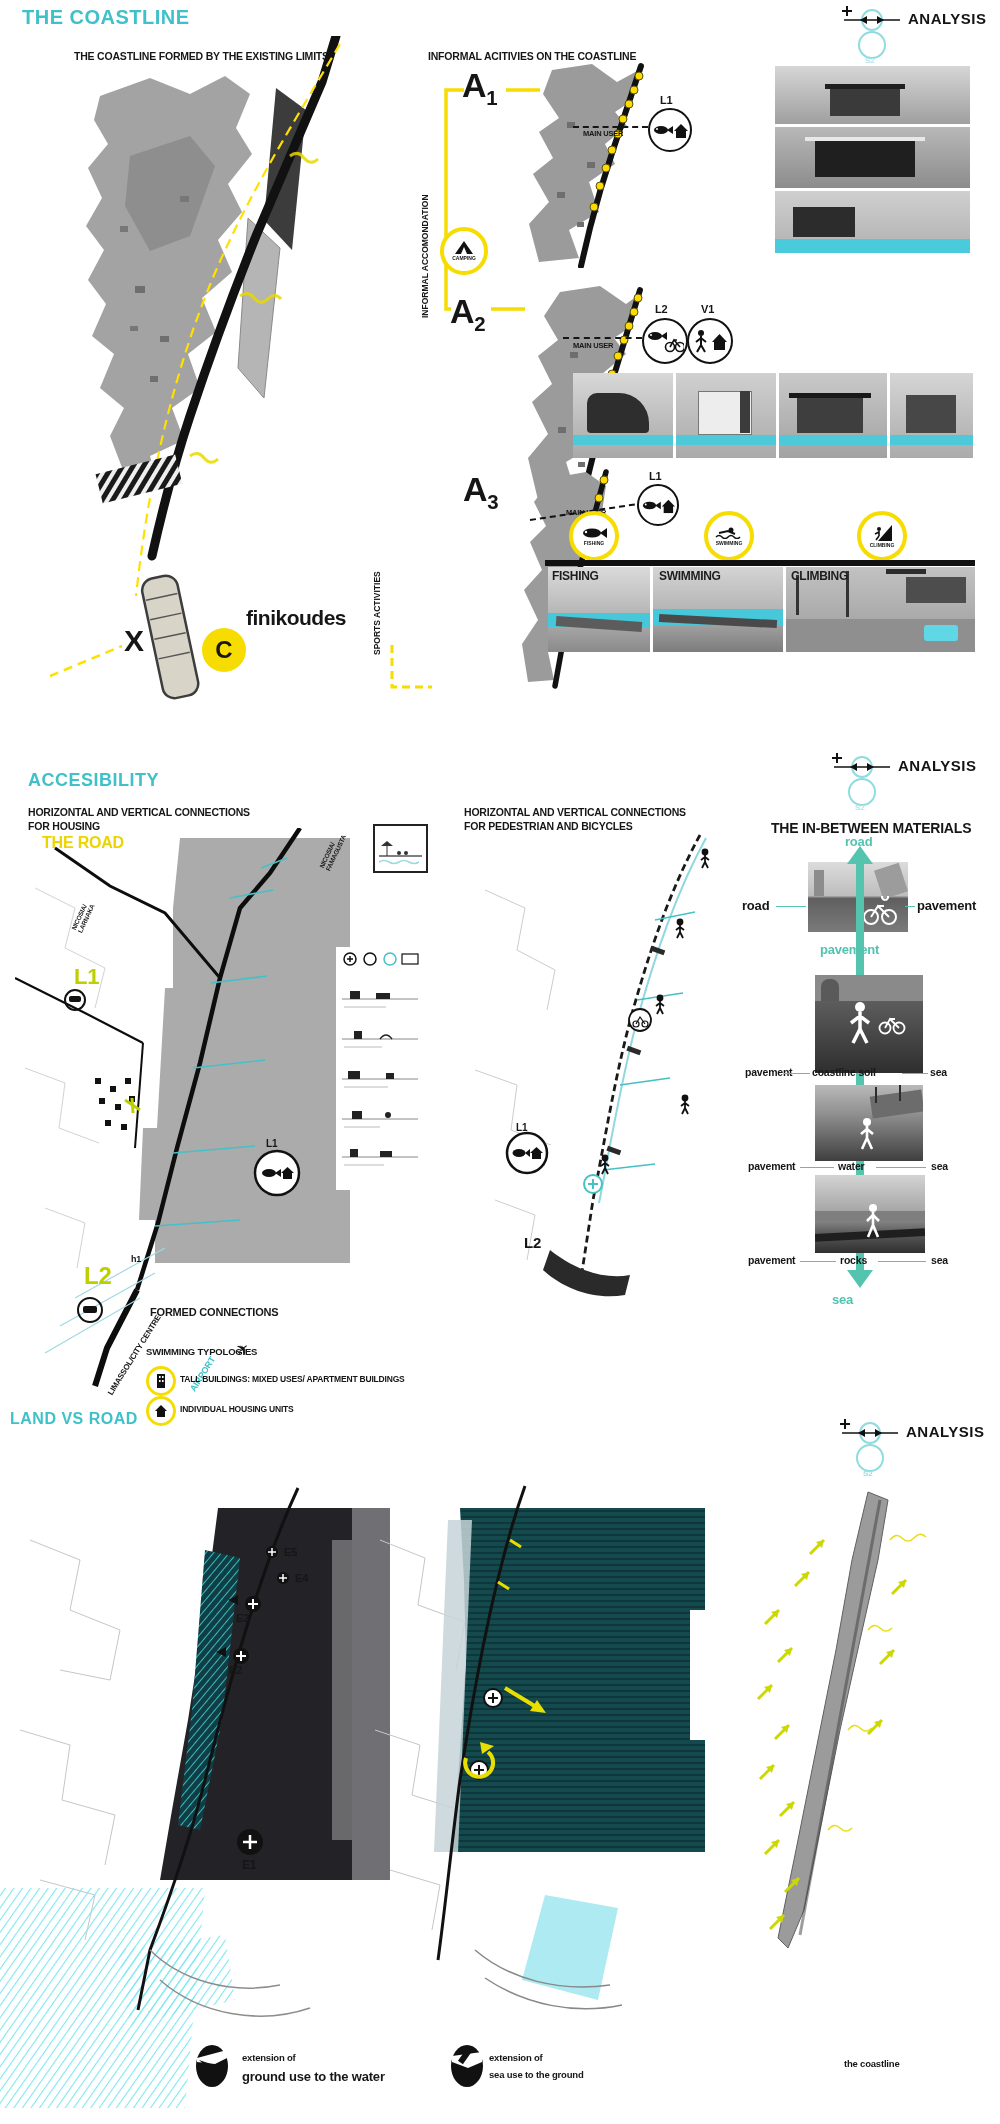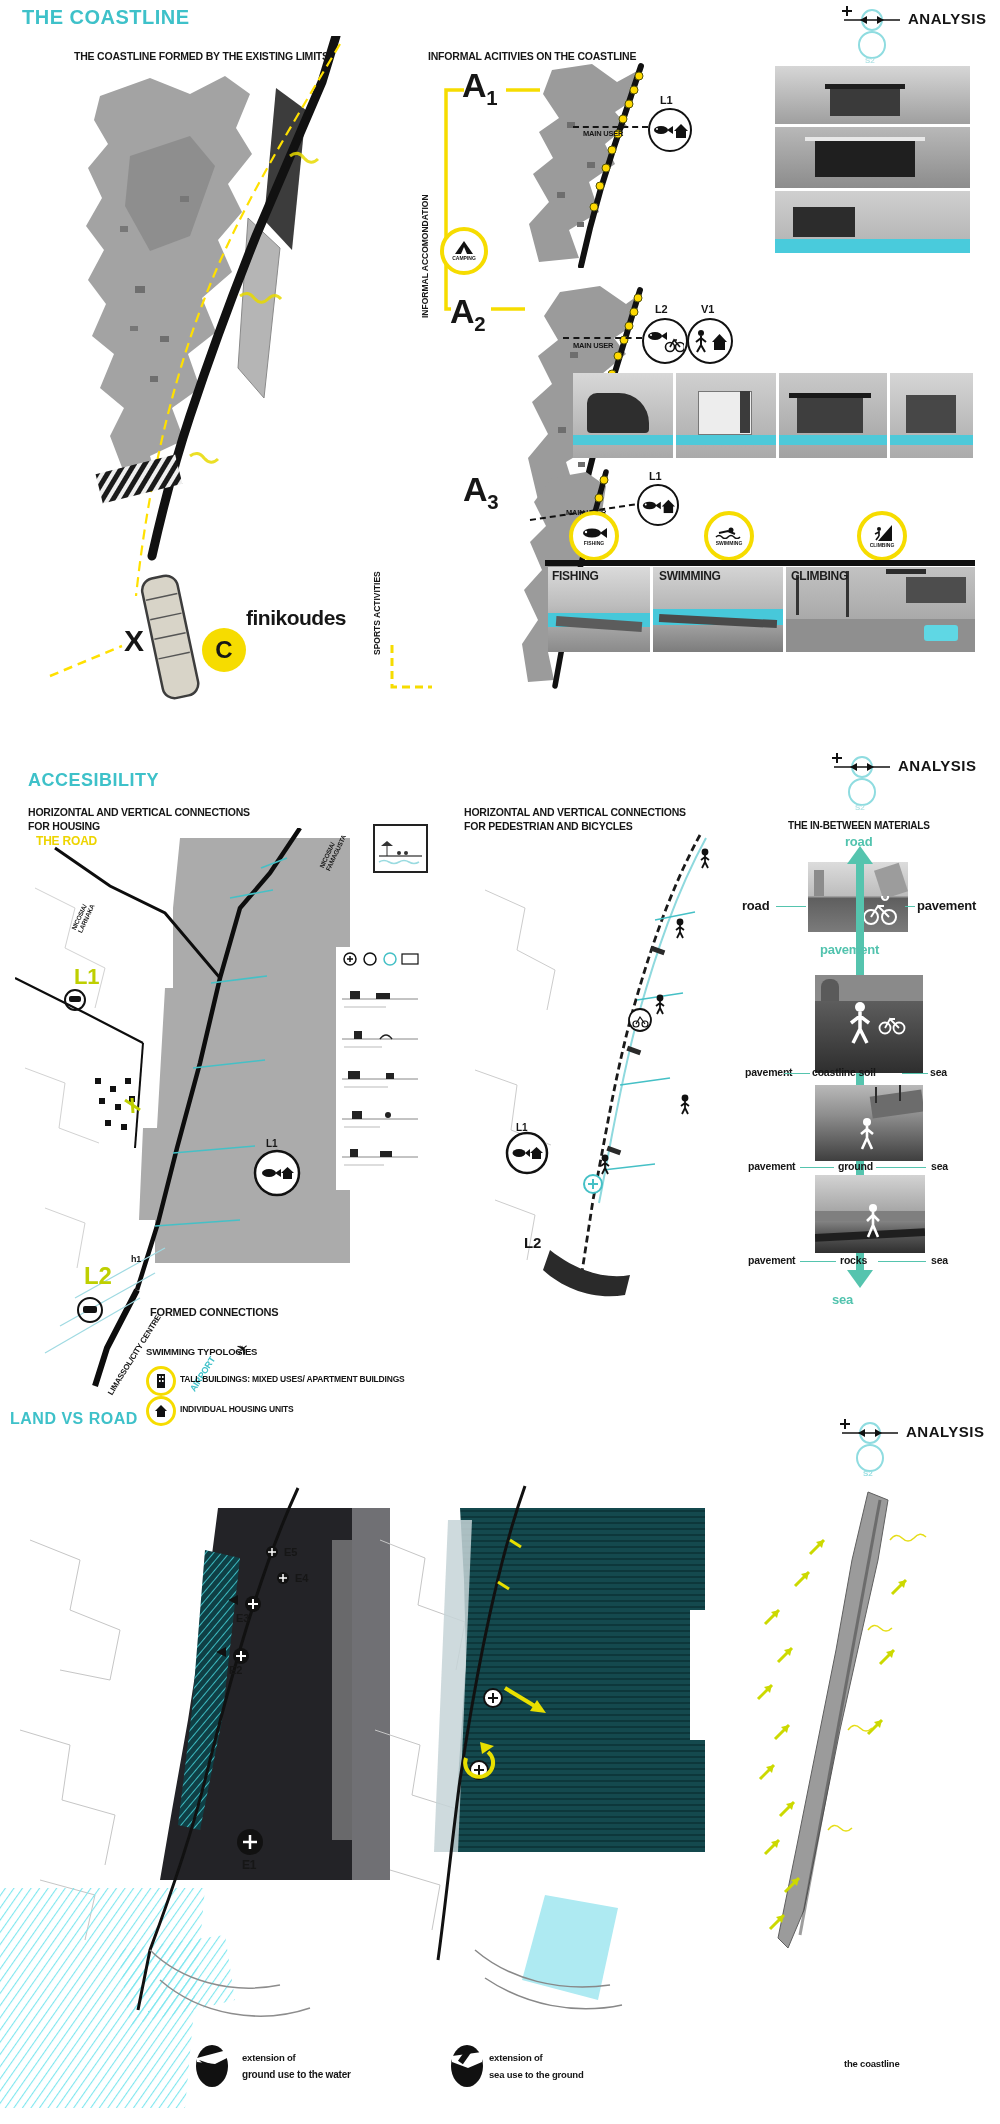--- a/index.html
+++ b/index.html
@@ -327,24 +327,24 @@
       <line x1="6" y1="17" x2="62" y2="17" stroke="#111" stroke-width="1.6"></line>
       <polygon points="22,17 29,13 29,21" fill="#111"></polygon>
         <polygon points="46,17 39,13 39,21" fill="#111"></polygon>
     </svg>
     <span class="logo-text">ANALYSIS</span>
     <span class="logo-sub">S2</span>
   </div>
 
   <div class="lbl" style="left:28px;top:806px;font-size:10.5px">HORIZONTAL AND VERTICAL CONNECTIONS</div>
   <div class="lbl" style="left:28px;top:820px;font-size:10.5px">FOR HOUSING</div>
-  <div class="lbl yellowtxt" style="left:36px;top:834px;font-size:12px">THE ROAD</div>
+  <div class="lbl yellowtxt" style="left:42px;top:834px;font-size:16px">THE ROAD</div>
   <div class="lbl" style="left:464px;top:806px;font-size:10.5px">HORIZONTAL AND VERTICAL CONNECTIONS</div>
   <div class="lbl" style="left:464px;top:820px;font-size:10.5px">FOR PEDESTRIAN AND BICYCLES</div>
-  <div class="lbl" style="left:788px;top:820px;font-size:10px">THE IN-BETWEEN MATERIALS</div>
+  <div class="lbl" style="left:771px;top:820px;font-size:14px">THE IN-BETWEEN MATERIALS</div>
 
   <svg class="abs" style="left:15px;top:828px" width="350" height="575" viewBox="0 0 350 575">
     <polygon fill="#ababab" points="165,10 335,10 335,435 140,435 140,392 124,392 128,300 142,300 150,160 158,160 158,80"></polygon>
     <polyline points="20,60 60,80 50,120 90,140 80,180" fill="none" stroke="#d2d2d2" stroke-width="1"></polyline>
     <polyline points="10,240 50,255 44,300 84,315" fill="none" stroke="#d2d2d2" stroke-width="1"></polyline>
     <polyline points="30,380 70,395 62,440" fill="none" stroke="#d2d2d2" stroke-width="1"></polyline>
     <path d="M285,0 L255,45 L225,80 L205,150 L185,235 L162,320 L143,395 L122,462" fill="none" stroke="#0d0d0d" stroke-width="4.5"></path>
     <path d="M40,20 L95,58 L150,85 L205,150" fill="none" stroke="#0d0d0d" stroke-width="3"></path>
     <path d="M0,150 L70,185 L128,215" fill="none" stroke="#0d0d0d" stroke-width="2.2"></path>
     <path d="M128,215 L120,320" fill="none" stroke="#0d0d0d" stroke-width="2"></path>
@@ -555,21 +555,21 @@
   <div class="photo" style="left:815px;top:1085px;width:108px;height:76px;background:linear-gradient(#b9b9b9 0%,#8d8d8d 40%,#3f3f3f 100%)">
     <div class="abs" style="left:56px;top:8px;width:52px;height:22px;background:#6c6c6c;transform:rotate(-8deg)"></div>
     <div class="abs" style="left:60px;top:2px;width:2px;height:16px;background:#2c2c2c"></div>
     <div class="abs" style="left:84px;top:0px;width:2px;height:16px;background:#2c2c2c"></div>
     <svg class="abs" style="left:44px;top:32px" width="16" height="34" viewBox="0 0 16 34">
       <circle cx="8" cy="5" r="4" fill="#fff"></circle>
         <path d="M8,9 L8,21 M8,12 L2,17 M8,12 L14,17 M8,21 L3,32 M8,21 L13,32" stroke="#fff" stroke-width="2.6" fill="none"></path>
     </svg>
   </div>
   <div class="lbl" style="left:748px;top:1160px;font-size:10.5px">pavement</div>
-  <div class="lbl" style="left:838px;top:1160px;font-size:10.5px">ground</div>
+  <div class="lbl" style="left:838px;top:1160px;font-size:10.5px">water</div>
   <div class="lbl" style="left:931px;top:1160px;font-size:10.5px">sea</div>
   <div class="tline" style="left:800px;top:1167px;width:34px"></div>
   <div class="tline" style="left:876px;top:1167px;width:50px"></div>
 
   <div class="photo" style="left:815px;top:1175px;width:110px;height:78px;background:linear-gradient(#d3d3d3 0%,#a8a8a8 45%,#5a5a5a 75%,#2f2f2f 100%)">
     <div class="abs" style="left:0;top:36px;width:110px;height:10px;background:#7f7f7f"></div>
     <div class="abs" style="left:0;top:56px;width:110px;height:8px;background:#1f1f1f;transform:rotate(-3deg)"></div>
     <svg class="abs" style="left:50px;top:28px" width="16" height="36" viewBox="0 0 16 36">
       <circle cx="8" cy="5" r="4" fill="#fff"></circle>
         <path d="M8,9 L8,22 M8,12 L2,18 M8,12 L14,18 M8,22 L3,34 M8,22 L13,34" stroke="#fff" stroke-width="2.6" fill="none"></path>
@@ -752,21 +752,21 @@
       <path d="M88,350 q6,-8 12,-2 q6,6 12,0"></path>
     </g>
   </svg>
 
   <svg class="abs" style="left:195px;top:2044px" width="34" height="44" viewBox="0 0 34 44">
     <ellipse cx="17" cy="22" rx="16" ry="21" fill="#111"></ellipse>
     <path d="M2,14 L32,6 L32,14 L20,20 L2,18 Z" fill="#fff"></path>
     <path d="M4,16 L19,21 L15,26 Z" fill="#111"></path>
   </svg>
   <div class="lbl" style="left:242px;top:2052px;font-size:9.5px">extension of</div>
-  <div class="lbl" style="left:242px;top:2069px;font-size:10px">ground use to the water</div>
+  <div class="lbl" style="left:242px;top:2069px;font-size:13px">ground use to the water</div>
 
   <svg class="abs" style="left:450px;top:2044px" width="34" height="44" viewBox="0 0 34 44">
     <ellipse cx="17" cy="22" rx="16" ry="21" fill="#111"></ellipse>
     <path d="M2,12 L32,8 L32,18 L18,24 L2,18 Z" fill="#fff"></path>
     <rect x="12" y="4" width="6" height="16" fill="#111" transform="rotate(35 15 12)"></rect>
   </svg>
   <div class="lbl" style="left:489px;top:2052px;font-size:9.5px">extension of</div>
   <div class="lbl" style="left:489px;top:2069px;font-size:9.5px">sea use to the ground</div>
 
   <div class="lbl" style="left:844px;top:2058px;font-size:9.5px">the coastline</div>

